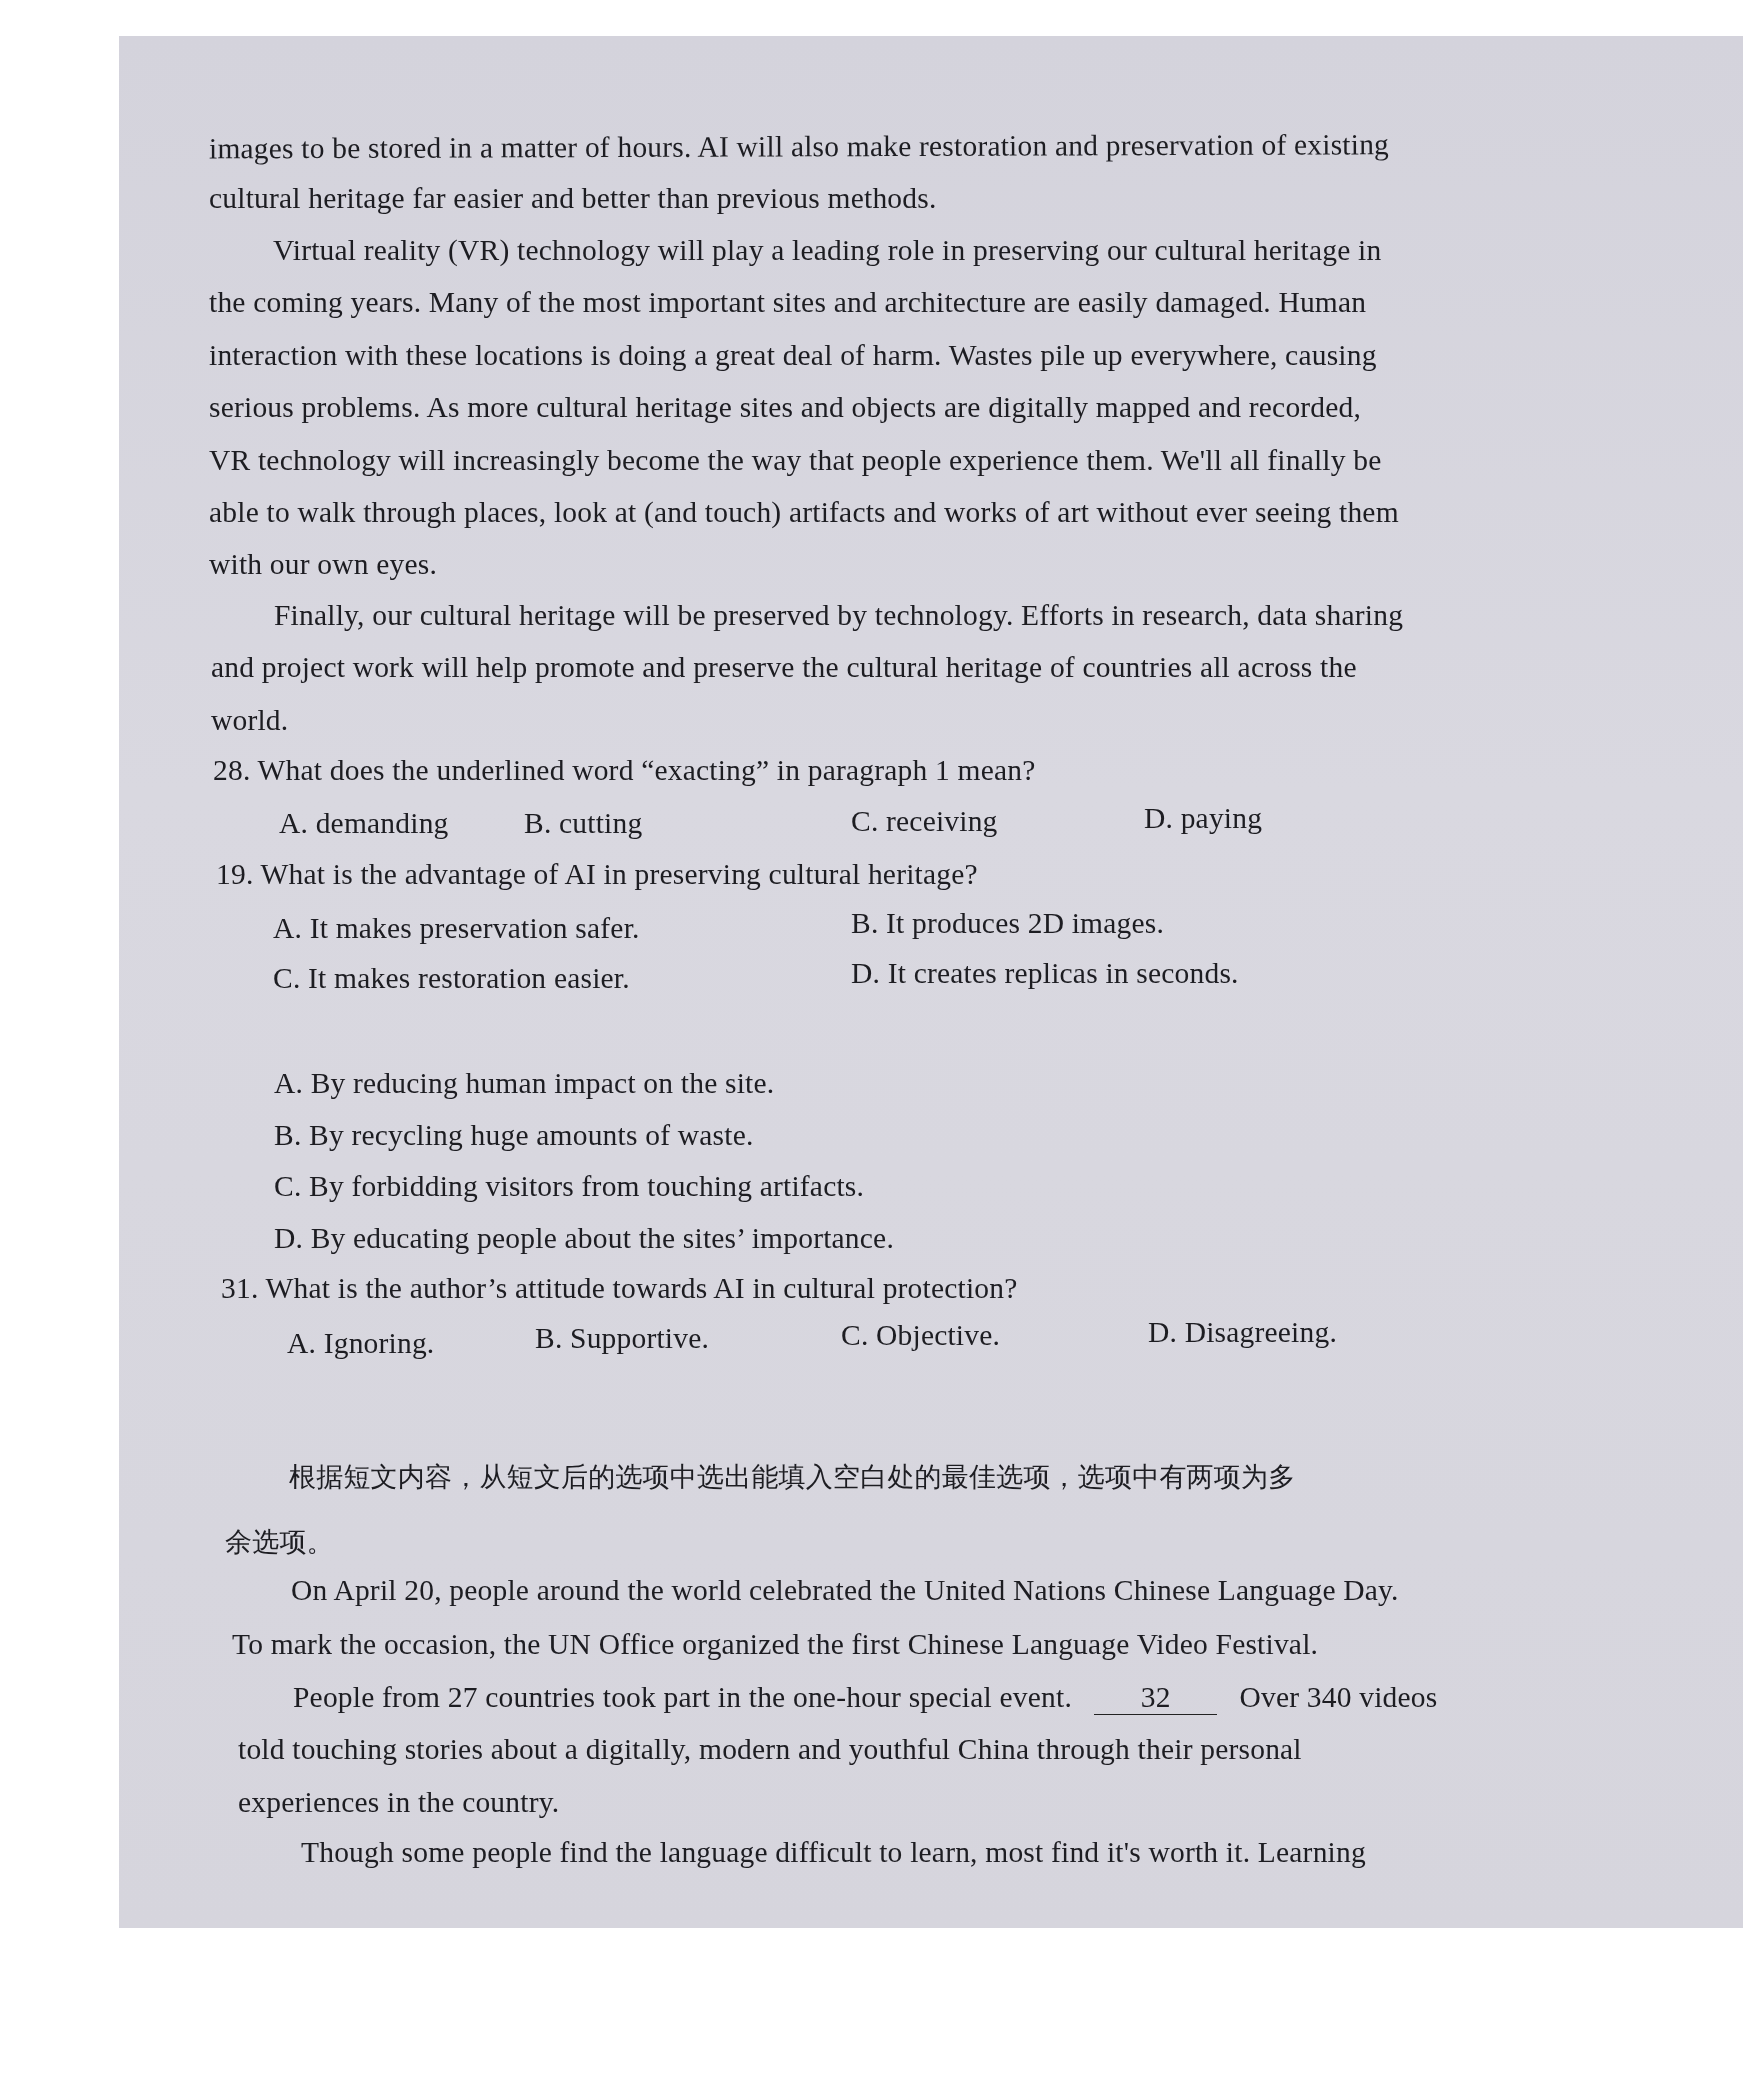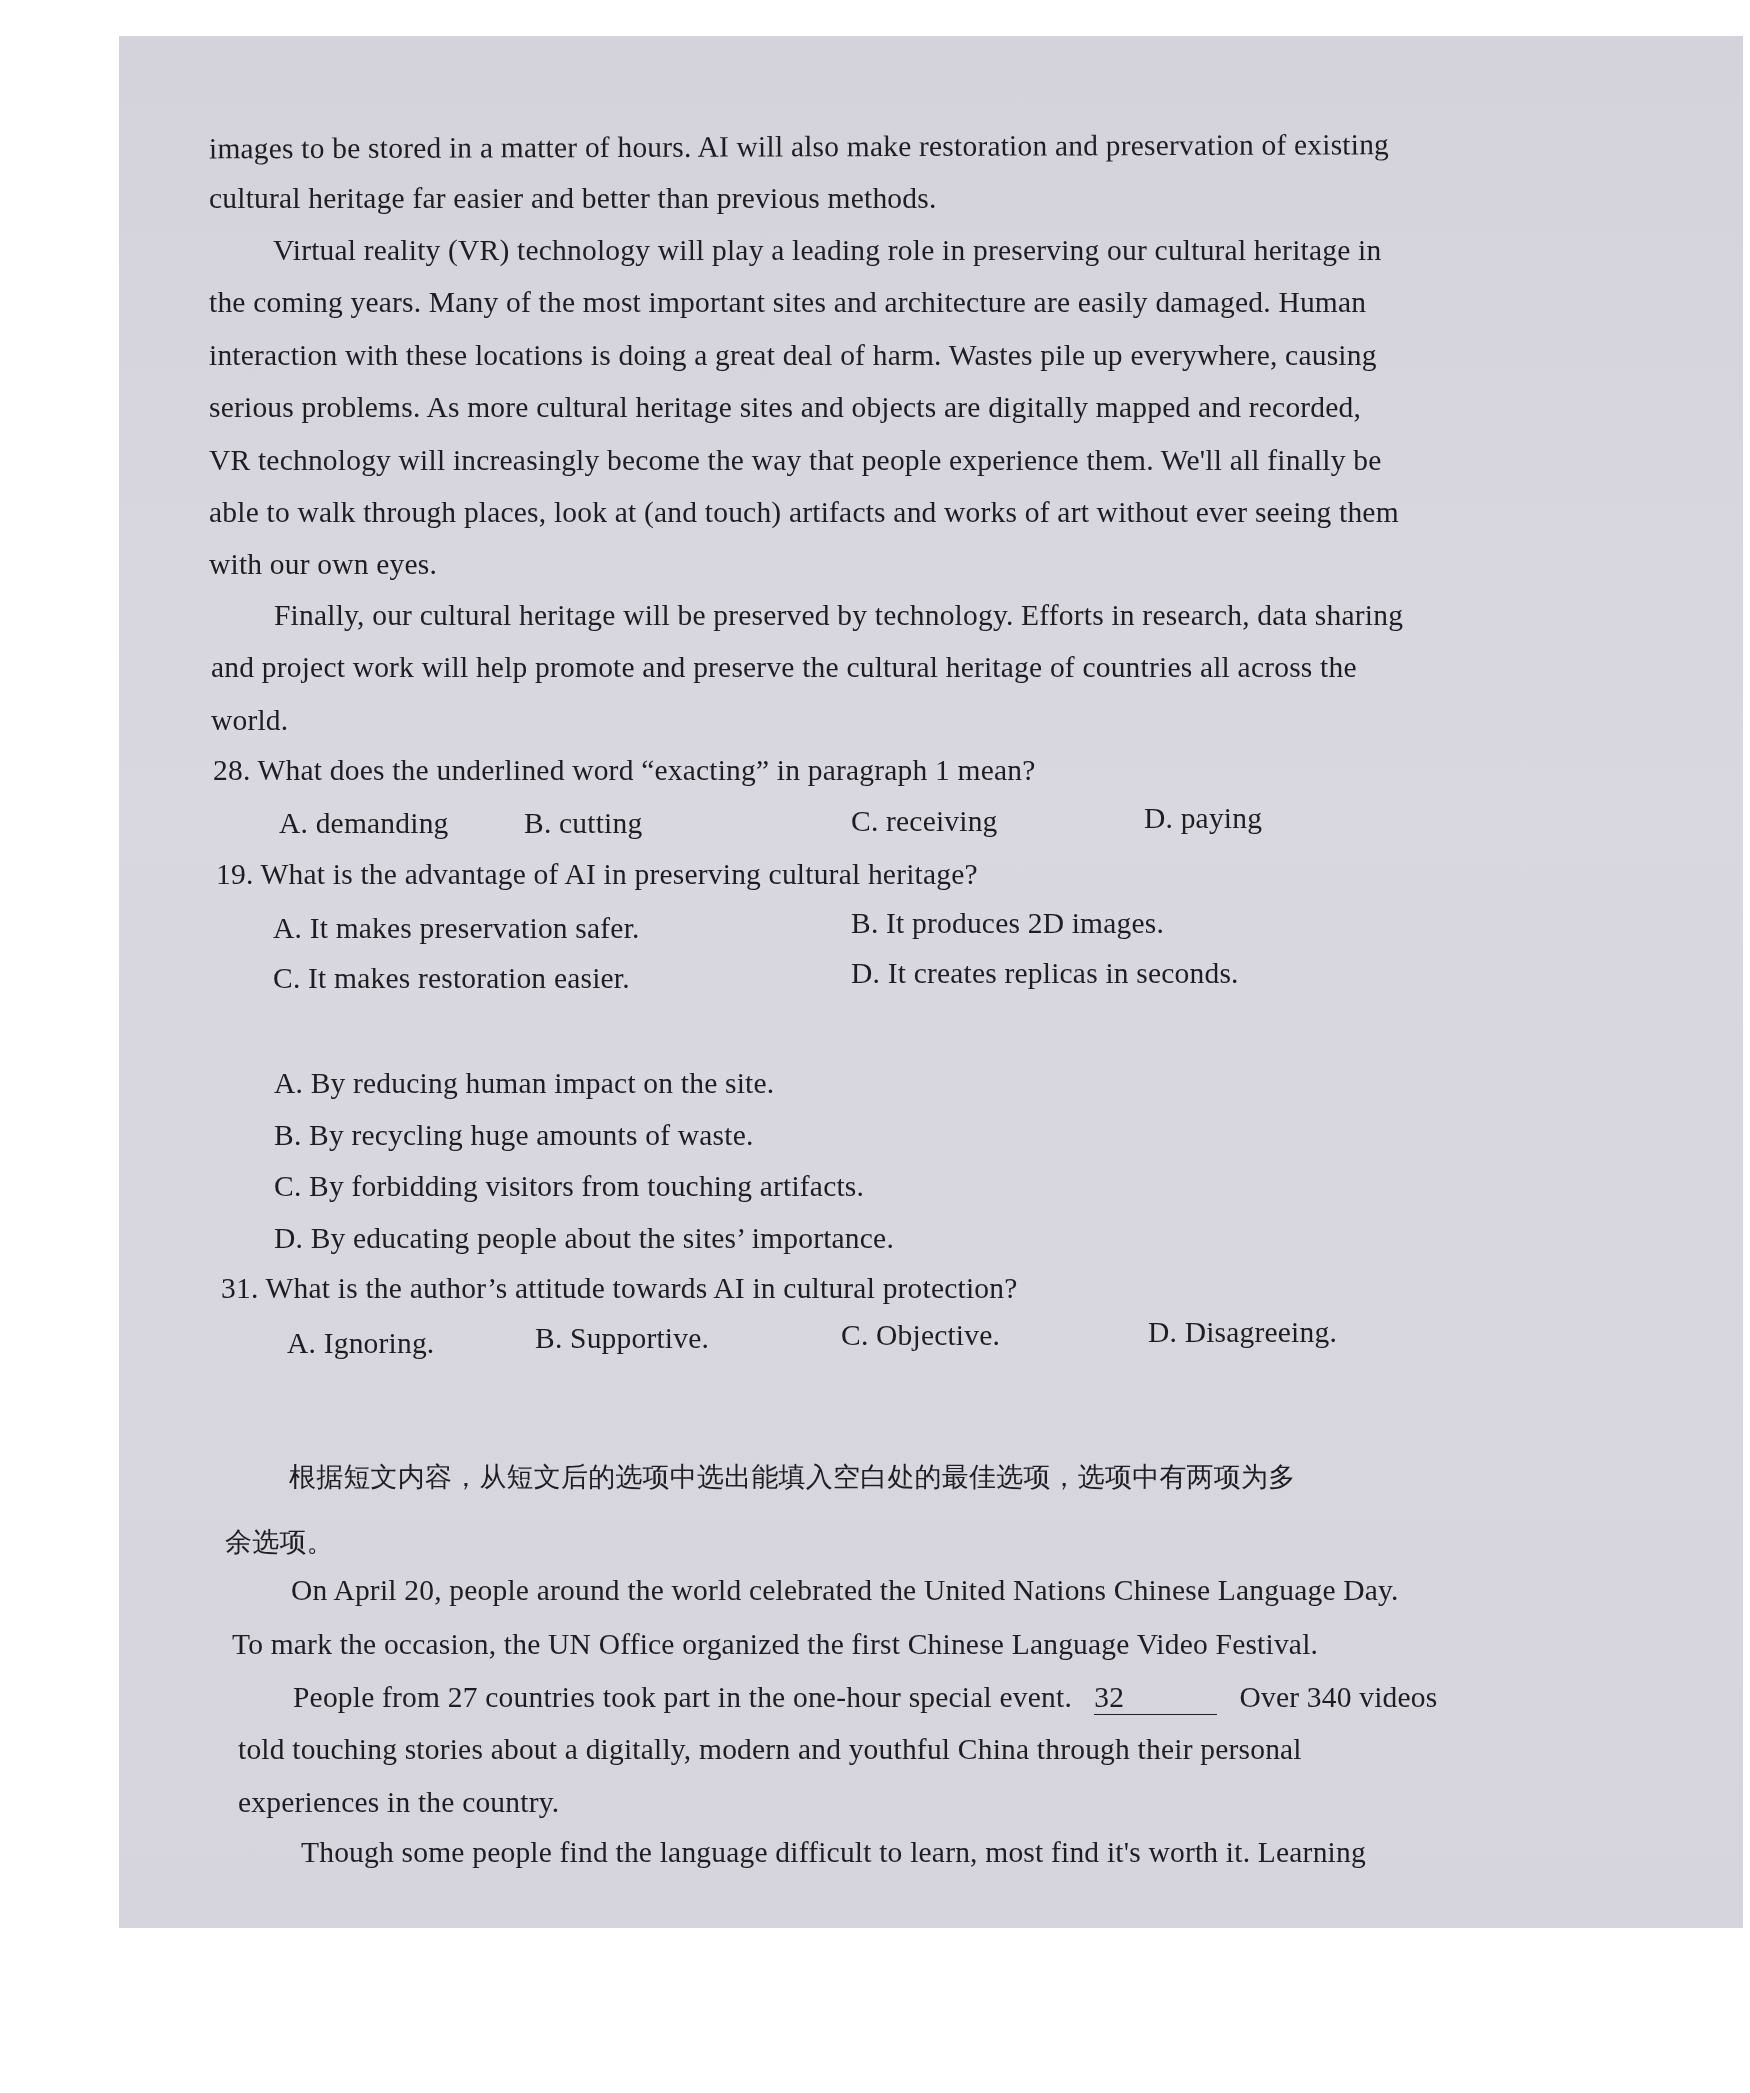--- a/index.html
+++ b/index.html
@@ -3,21 +3,21 @@
 <meta charset="utf-8">
 <style>
   html, body { margin:0; padding:0; background:#ffffff; }
   body { width:1750px; height:2093px; position:relative; overflow:hidden;
          font-family:"Liberation Serif","DejaVu Serif",serif; color:#1d1d22; }
   .page { position:absolute; left:119px; top:36px; width:1624px; height:1892px;
           background:linear-gradient(180deg,#d4d3dc 0%,#d9d8e0 40%,#d6d5dd 100%); }
   .line { position:absolute; font-size:29.5px; line-height:33px; white-space:nowrap; letter-spacing:0.2px; }
   .cjk { font-family:"DejaVu Sans",sans-serif; font-size:27px; }
   .bold { font-weight:bold; }
-  .blank { display:inline-block; border-bottom:1.6px solid #222; width:123px; text-align:left; }
+  .blank { display:inline-block; border-bottom:1.6px solid #222; width:123px; text-align:center; }
 </style>
 </head>
 <body>
 
 <div class="page">
 
   <div class="line" style="left:90px;top:94px;width:1367px;transform:rotate(-0.2deg)">images to be stored in a matter of hours. AI will also make restoration and preservation of existing</div>
   <div class="line" style="left:90px;top:146px">cultural heritage far easier and better than previous methods.</div>
 
   <div class="line" style="left:154px;top:198px">Virtual reality (VR) technology will play a leading role in preserving our cultural heritage in</div>

